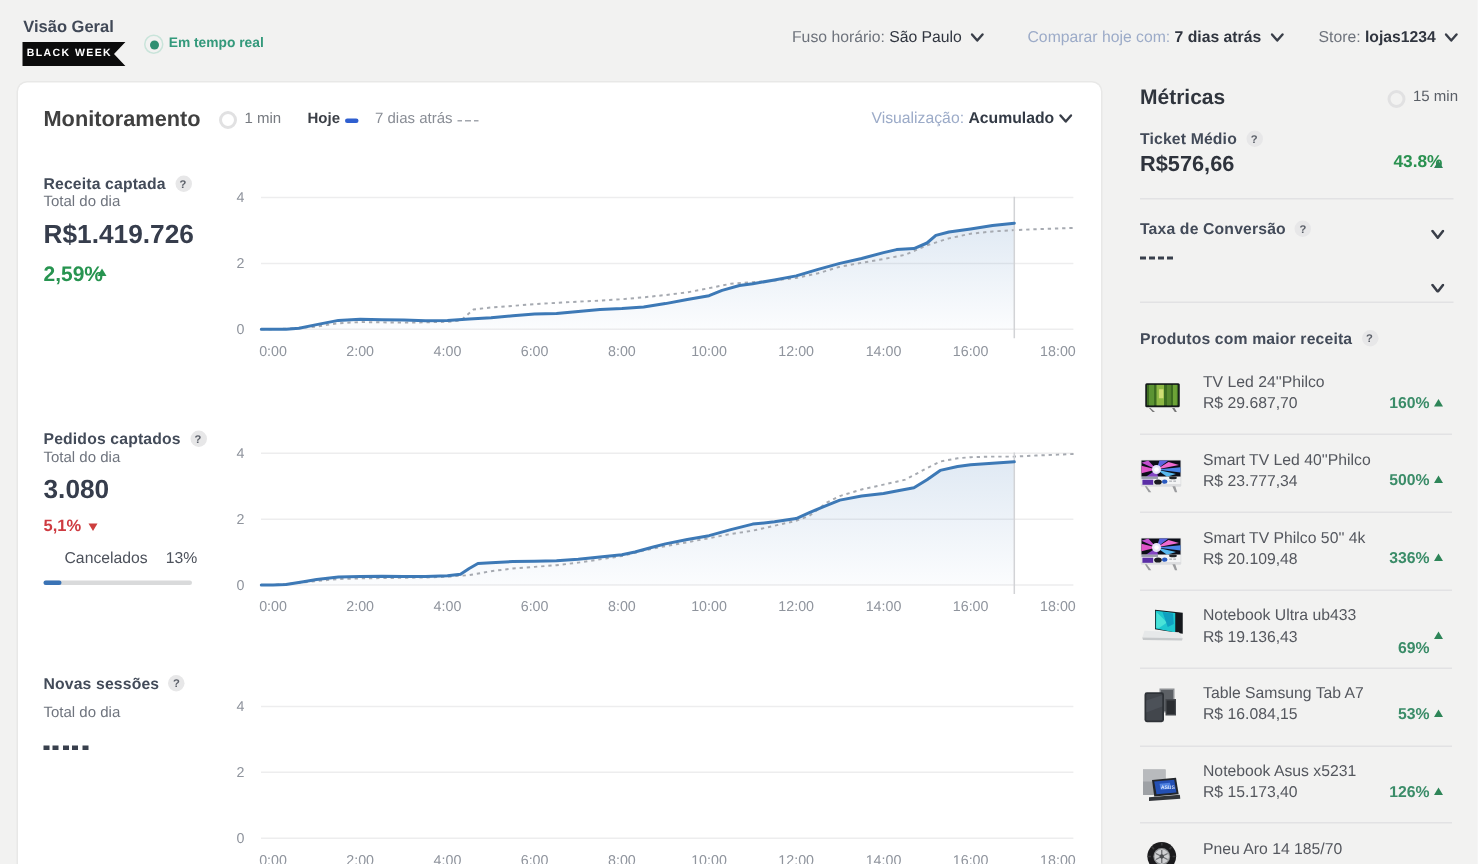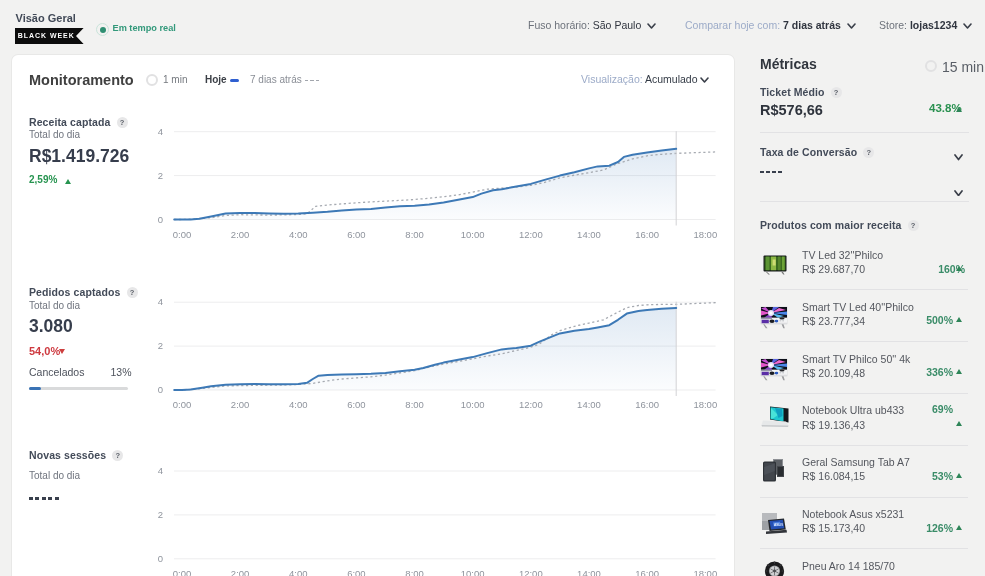--- a/index.html
+++ b/index.html
@@ -51,36 +51,36 @@
 <div class="abs panel"></div>
 
 <div class="abs" style="left:29px;top:73px;font-size:14.5px;font-weight:bold;color:#404040">Monitoramento</div>
 <div class="abs ring" style="left:145.5px;top:73.5px;width:12.5px;height:12.5px"></div>
 <div class="abs" style="left:163px;top:74.5px;font-size:10px;color:#75797f">1 min</div>
 <div class="abs" style="left:205px;top:74.5px;font-size:10px;font-weight:bold;color:#3b3f46">Hoje</div>
 <div class="abs" style="left:230px;top:79px;width:8.5px;height:3px;border-radius:2px;background:#2f5fd0"></div>
 <div class="abs" style="left:250px;top:74.5px;font-size:10px;color:#898d95">7 dias atrás</div>
 <div class="abs" style="left:305px;top:79.5px;font-size:0"><span class="dash" style="background:#a2a6ad;height:1.6px;width:3.4px"></span><span class="dash" style="background:#a2a6ad;height:1.6px;width:3.4px"></span><span class="dash" style="background:#a2a6ad;height:1.6px;width:3.4px;margin-right:0"></span></div>
 <div class="abs" style="left:581px;top:74px;font-size:10.5px;color:#9cabc8">Visualização:
- <span style="font-weight:normal;color:#333a45">Acumulado</span> <svg width="9" height="6" viewBox="0 0 9 6" style="vertical-align:middle">
+ <span style="font-weight:bold;color:#333a45">Acumulado</span> <svg width="9" height="6" viewBox="0 0 9 6" style="vertical-align:middle">
       <path d="M1 1 L4.5 5 L8 1" fill="none" stroke="#3a3f49" stroke-width="1.6" stroke-linecap="round" stroke-linejoin="round"></path>
     </svg></div>
 
 <div class="abs mtitle" style="left:29px;top:116.6px">Receita captada &nbsp;<span class="q">?</span></div>
 <div class="abs sub" style="left:29px;top:130px">Total do dia</div>
 <div class="abs big" style="left:29px;top:148.1px">R$1.419.726</div>
-<div class="abs" style="left:29px;top:175.4px;font-size:10px;font-weight:bold;color:#279450">2,59%</div>
+<div class="abs" style="left:29px;top:175.4px;font-size:14px;font-weight:bold;color:#279450">2,59%</div>
 <div class="abs uptri" style="left:64.7px;top:178.6px;border-bottom-color:#279450"></div>
 
 <div class="abs mtitle" style="left:29px;top:287.4px">Pedidos captados &nbsp;<span class="q">?</span></div>
 <div class="abs sub" style="left:29px;top:300.5px">Total do dia</div>
 <div class="abs big" style="left:29px;top:317.9px">3.080</div>
-<div class="abs" style="left:29px;top:346.1px;font-size:11px;font-weight:bold;color:#ce3a40">54,0%</div>
+<div class="abs" style="left:29px;top:346.1px;font-size:11px;font-weight:bold;color:#ce3a40">5,1%</div>
 <div class="abs dntri" style="left:58.5px;top:349px"></div>
-<div class="abs" style="left:29px;top:366.9px;font-size:10.5px;color:#4d525c">Cancelados</div>
+<div class="abs" style="left:43px;top:366.9px;font-size:10.5px;color:#4d525c">Cancelados</div>
 <div class="abs" style="left:110.5px;top:366.9px;font-size:10.5px;color:#4d525c">13%</div>
 <div class="abs" style="left:29px;top:387.3px;width:99px;height:2.6px;border-radius:2px;background:#d9dadb">
   <div style="width:12px;height:2.6px;border-radius:2px;background:#3a73b5"></div>
   </div>
 
 <div class="abs mtitle" style="left:29px;top:450px">Novas sessões &nbsp;<span class="q">?</span></div>
 <div class="abs sub" style="left:29px;top:471px">Total do dia</div>
 <div class="abs" style="left:29px;top:497.3px;font-size:0"><span class="dash" style="margin-right:2.4px"></span><span class="dash" style="margin-right:2.4px"></span><span class="dash" style="margin-right:2.4px"></span><span class="dash" style="margin-right:2.4px"></span><span class="dash" style="margin-right:0"></span></div>
 
 <svg class="abs" style="left:150px;top:118px" width="580" height="125" viewBox="0 0 580 125">
@@ -159,21 +159,21 @@
     <text x="264.6" y="118.8" text-anchor="middle" font-size="9.5" fill="#8f949d">8:00</text>
     <text x="322.7" y="118.8" text-anchor="middle" font-size="9.5" fill="#8f949d">10:00</text>
     <text x="380.8" y="118.8" text-anchor="middle" font-size="9.5" fill="#8f949d">12:00</text>
     <text x="439.0" y="118.8" text-anchor="middle" font-size="9.5" fill="#8f949d">14:00</text>
     <text x="497.1" y="118.8" text-anchor="middle" font-size="9.5" fill="#8f949d">16:00</text>
     <text x="555.3" y="118.8" text-anchor="middle" font-size="9.5" fill="#8f949d">18:00</text>
   </svg>
 
 <div class="abs" style="left:760px;top:56.9px;font-size:14px;font-weight:bold;color:#30353d">Métricas</div>
 <div class="abs ring" style="left:925px;top:59.5px;width:12px;height:12px"></div>
-<div class="abs" style="left:942px;top:59.8px;font-size:14px;color:#595e66">15 min</div>
+<div class="abs" style="left:942px;top:59.8px;font-size:10px;color:#595e66">15 min</div>
 
 <div class="abs mtitle" style="left:760px;top:87.2px">Ticket Médio &nbsp;<span class="q">?</span></div>
 <div class="abs" style="left:760px;top:102.9px;font-size:14.5px;font-weight:bold;color:#2e333c">R$576,66</div>
 <div class="abs" style="left:929px;top:103.4px;font-size:11.5px;font-weight:bold;color:#2a9150">43.8%</div>
 <div class="abs uptri" style="left:956px;top:106.5px;border-bottom-color:#2e8558"></div>
 <div class="abs sdiv" style="top:131.7px"></div>
 
 <div class="abs mtitle" style="left:760px;top:146.8px">Taxa de Conversão &nbsp;<span class="q">?</span></div>
 <div class="abs" style="left:954px;top:148.5px"><svg width="9" height="6.5" viewBox="0 0 9 6.5" style="vertical-align:middle">
       <path d="M1 1 L4.5 5.5 L8 1" fill="none" stroke="#3a3f49" stroke-width="1.7" stroke-linecap="round" stroke-linejoin="round"></path>
@@ -190,23 +190,23 @@
 <rect x="0.5" y="0.5" width="23" height="16" rx="1" fill="#14181a"></rect>
 <rect x="1.6" y="1.6" width="20.8" height="13.6" fill="#3c6b20"></rect>
 <rect x="3" y="1.6" width="3.4" height="13.6" fill="#5c9433"></rect>
 <rect x="8" y="1.6" width="5" height="13.6" fill="#8db844"></rect>
 <rect x="9.6" y="4.5" width="3" height="6" fill="#cfdc74"></rect>
 <rect x="15" y="1.6" width="2.6" height="13.6" fill="#55862c"></rect>
 <rect x="19" y="1.6" width="2.6" height="13.6" fill="#6da337"></rect>
 <path d="M4 17 L7 19.6 L5.4 19.6 L3 17 Z" fill="#777"></path>
 <path d="M20 17 L21.6 19.6 L20.2 19.6 L18.4 17 Z" fill="#777"></path>
 </svg></div>
-<div class="abs pname" style="left:802px;top:249.8px">TV Led 32''Philco</div>
+<div class="abs pname" style="left:802px;top:249.8px">TV Led 24''Philco</div>
 <div class="abs pname" style="left:802px;top:264.0px">R$ 29.687,70</div>
-<div class="abs ppct" style="right:20px;top:263.5px">160%</div>
+<div class="abs ppct" style="right:32px;top:263.5px">160%</div>
 <div class="abs uptri" style="left:956px;top:265.5px"></div>
 <div class="abs pdiv" style="top:289.1px"></div>
 <div class="abs thumb" style="left:760px;top:305.6px"><svg width="28" height="23" viewBox="0 0 28 23">
 <rect x="0.5" y="0.5" width="27" height="18" rx="0.8" fill="#dcdddf"></rect>
 <rect x="1" y="1" width="26" height="10.8" fill="#0c0e18"></rect>
 <g>
 <path d="M11 7 L1 2.5 L5.5 1 Z" fill="#c44fd0"></path>
 <path d="M11 7 L1 4.5 L1 9.5 Z" fill="#e055c8"></path>
 <path d="M11 7 L4 11.8 L12 11.8 Z" fill="#8446c4"></path>
 <path d="M11 7 L13 1 L19 1 Z" fill="#5a64e0"></path>
@@ -265,33 +265,33 @@
 <div class="abs thumb" style="left:761px;top:406.3px"><svg width="28" height="22" viewBox="0 0 28 22">
 <path d="M9 0.5 L27.5 2.5 L27.5 16.5 L9 13.5 Z" fill="#15181c"></path>
 <path d="M9.5 1.2 L22.5 2.6 L22.5 15.6 L9.5 13 Z" fill="#1ec8cf"></path>
 <path d="M10 2 L17 9 L12 12.5 L9.8 12.6 Z" fill="#49e3d8"></path>
 <path d="M14 2 L21 3 L21.5 10 L17.5 12 Z" fill="#0f9fc0"></path>
 <path d="M2 14.5 L25 15.5 L27.5 19.5 L0.5 19 Z" fill="#e6e8e9"></path>
 <path d="M0.5 19 L27.5 19.5 L27 21 L1 20.6 Z" fill="#c6c9cb"></path>
 </svg></div>
 <div class="abs pname" style="left:802px;top:405.3px">Notebook Ultra ub433</div>
 <div class="abs pname" style="left:802px;top:419.5px">R$ 19.136,43</div>
-<div class="abs ppct" style="right:32px;top:404px">69%</div>
+<div class="abs ppct" style="right:32px;top:427px">69%</div>
 <div class="abs uptri" style="left:956px;top:421.0px"></div>
 <div class="abs pdiv" style="top:444.7px"></div>
 <div class="abs thumb" style="left:761px;top:457.7px"><svg width="26" height="25" viewBox="0 0 26 25">
 <rect x="12" y="1" width="10" height="16" fill="#8d9094"></rect>
 <rect x="13" y="2" width="8" height="14" fill="#5c6065"></rect>
 <rect x="2" y="3.5" width="13" height="20" rx="1.6" fill="#2e3237"></rect>
 <rect x="3.2" y="4.7" width="10.6" height="17.6" rx="0.8" fill="#42464c"></rect>
 <path d="M3.2 9 L13.8 5.5 L13.8 13 L3.2 17 Z" fill="#51565e" opacity="0.7"></path>
 <rect x="16" y="8" width="7" height="11" fill="#45484d"></rect>
 <rect x="16.8" y="9" width="5.4" height="9" fill="#2a2d31"></rect>
 </svg></div>
-<div class="abs pname" style="left:802px;top:457.2px">Geral Samsung Tab A7</div>
+<div class="abs pname" style="left:802px;top:457.2px">Table Samsung Tab A7</div>
 <div class="abs pname" style="left:802px;top:471.4px">R$ 16.084,15</div>
 <div class="abs ppct" style="right:32px;top:470.9px">53%</div>
 <div class="abs uptri" style="left:956px;top:472.9px"></div>
 <div class="abs pdiv" style="top:496.5px"></div>
 <div class="abs thumb" style="left:761px;top:511.5px"><svg width="26" height="23" viewBox="0 0 26 23">
 <rect x="1" y="1" width="15" height="17" fill="#9ea1a5"></rect>
 <rect x="1" y="1" width="15" height="8" fill="#b8babd"></rect>
 <path d="M7 8 L23 6.5 L24.8 17.5 L8.5 19 Z" fill="#23262b"></path>
 <path d="M8.5 9 L21.8 7.8 L23.3 16.3 L10 17.5 Z" fill="#2450b4"></path>
 <path d="M12 10.5 L19 9.8 L19.8 13.8 L12.8 14.5 Z" fill="#4f82e0"></path>

